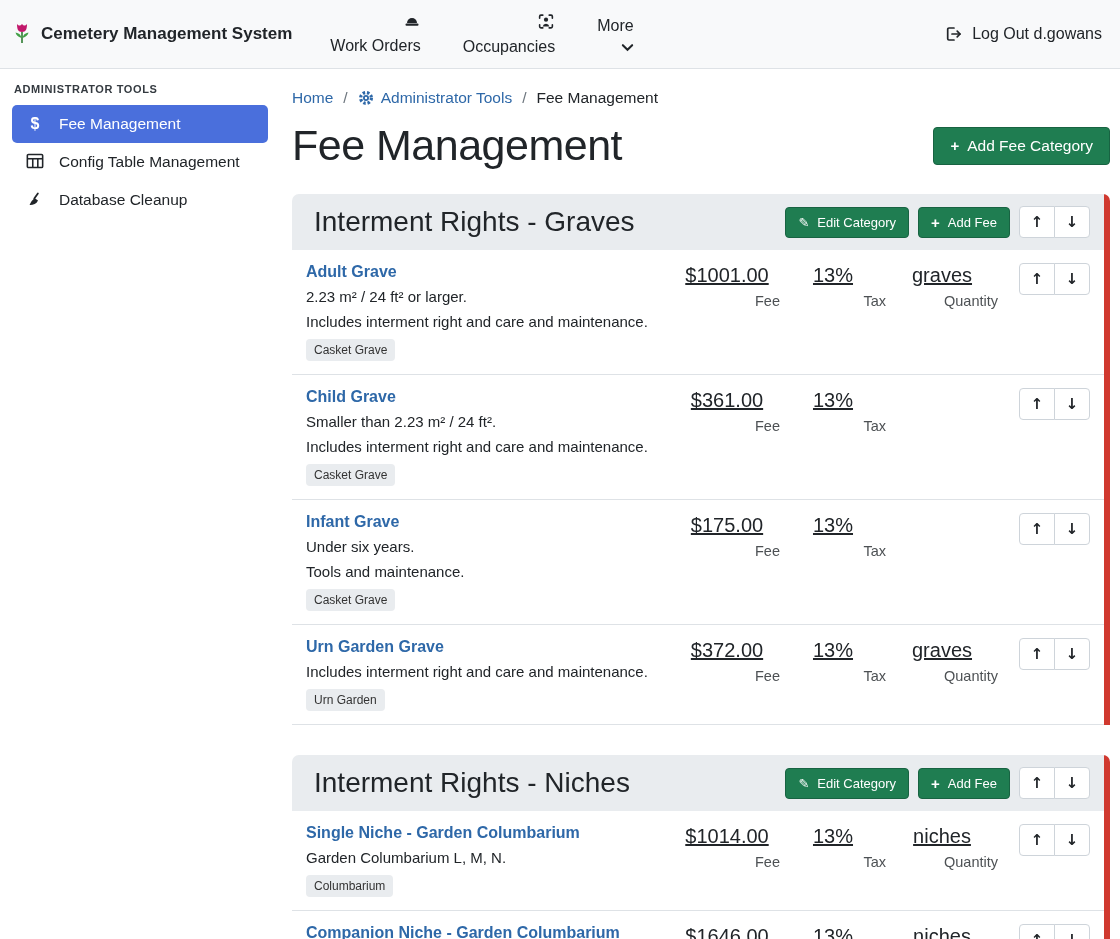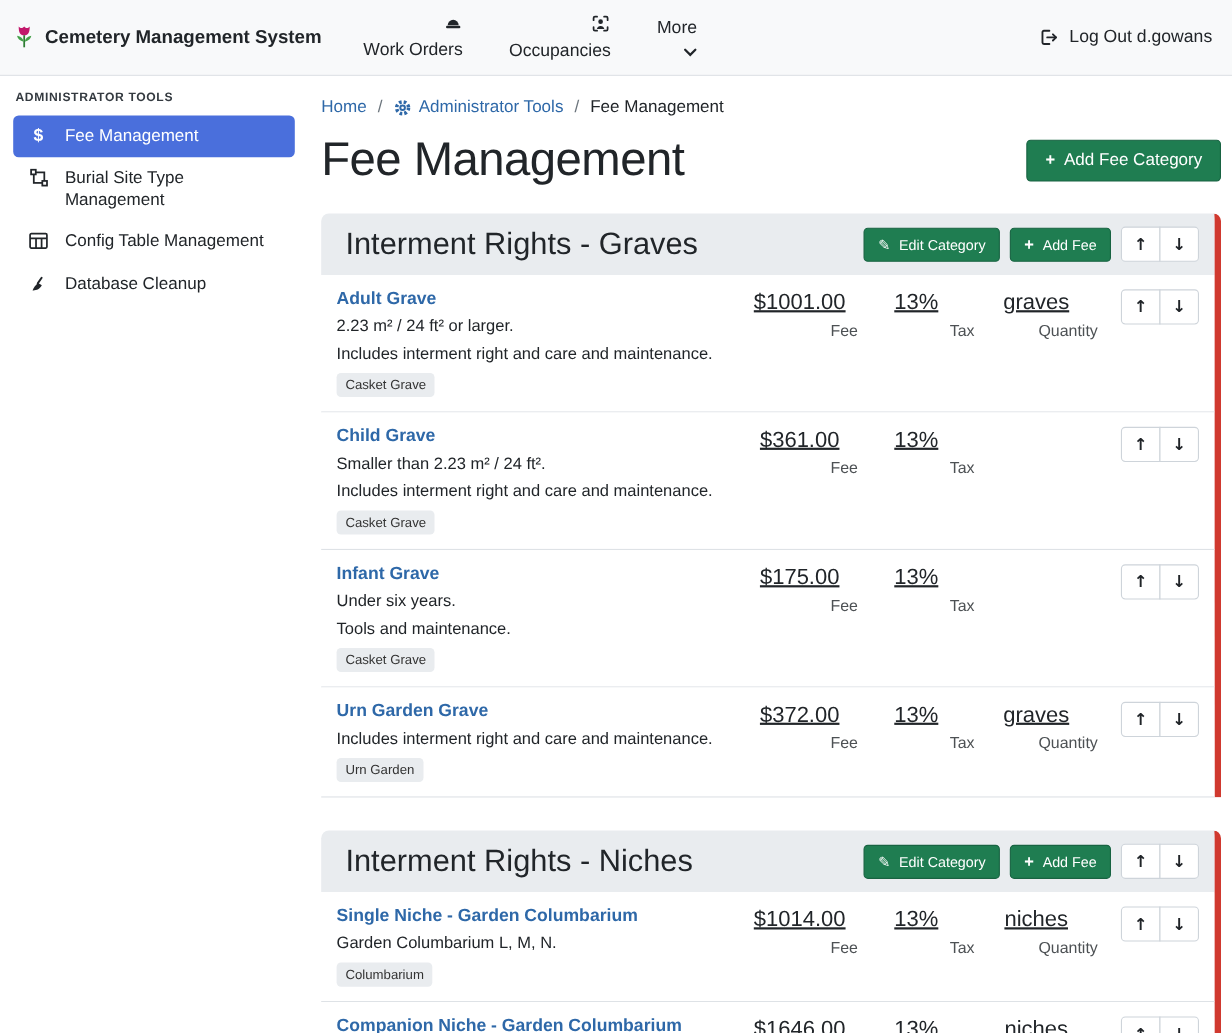--- a/index.html
+++ b/index.html
@@ -188,30 +188,20 @@
     <div class="sidebar-heading">ADMINISTRATOR TOOLS</div>
 
     <div class="side-item active">
       <span class="s-icon">
           <span class="dollar-glyph">$</span>
         </span>
       <span>Fee Management</span>
     </div>
 
 
-    <div class="side-item">
-      <span class="s-icon">
-        <svg width="17" height="17" viewBox="0 0 16 16" fill="none" stroke="#212529" stroke-width="1.5">
-          <rect x="3.5" y="3.5" width="9" height="9"></rect>
-          <rect x="1.2" y="1.2" width="4" height="4" fill="#fff"></rect>
-          <rect x="10.8" y="10.8" width="4" height="4" fill="#fff"></rect>
-        </svg>
-      </span>
-      <span>Burial Site Type Management</span>
-    </div>
 
     <div class="side-item">
       <span class="s-icon">
         <svg width="18" height="16" viewBox="0 0 16 14" fill="none" stroke="#212529" stroke-width="1.4">
           <rect x="1.2" y="1.2" width="13.6" height="11.6" rx="1"></rect>
           <path d="M1.2 5 H14.8"></path>
           <path d="M6 5 V12.8"></path>
           <path d="M10.5 5 V12.8"></path>
         </svg>
       </span>

